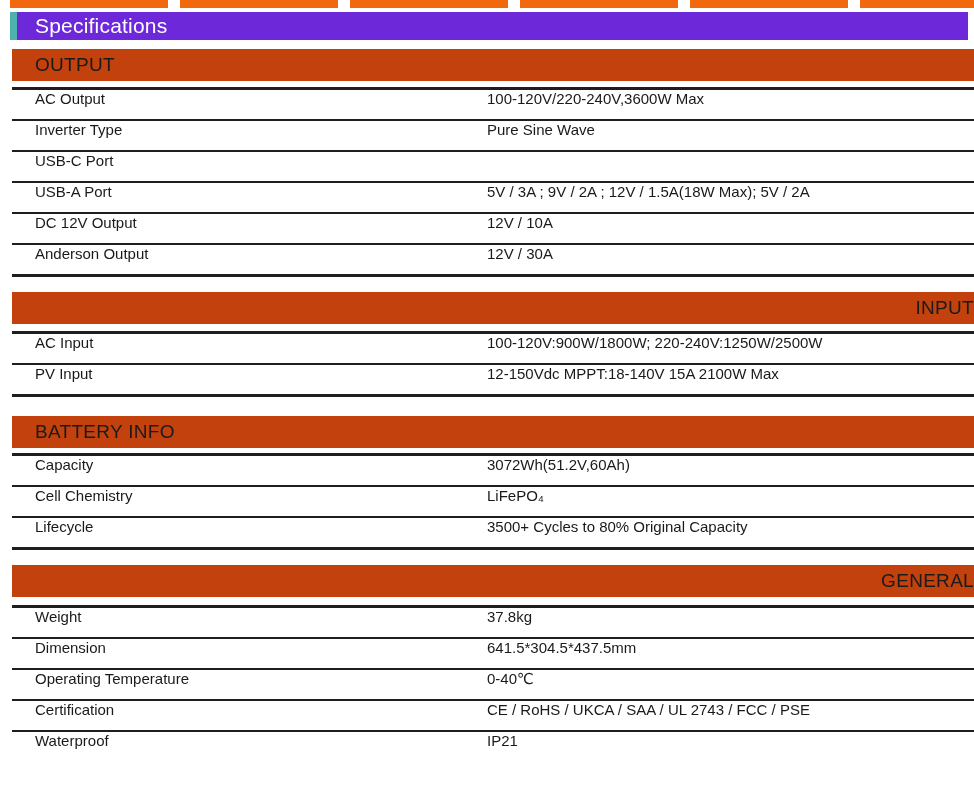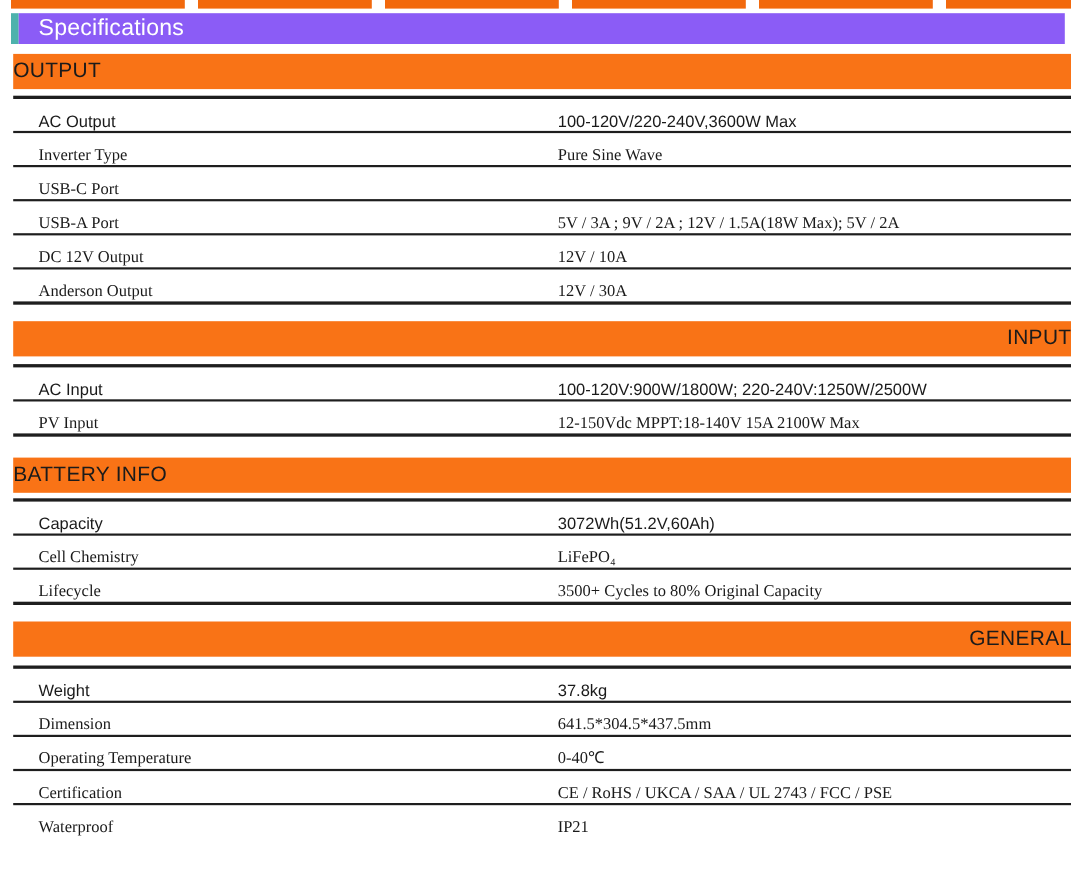--- a/index.html
+++ b/index.html
@@ -32,61 +32,60 @@
     display: flex;
     margin: 4px 0 0 10px;
     height: 28px;
   }
   .spec-header .accent {
     width: 7px;
     background: #4DB2AC;
   }
   .spec-header .title-bar {
     width: 933px;
-    background: #8b5cf6;
+    background: #6d28d9;
     color: #ffffff;
     font-size: 21px;
     line-height: 28px;
     padding-left: 18px;
     letter-spacing: 0.2px;
   }
   
   .section-bar {
     margin-left: 12px;
     height: 32px;
-    background: #f97316;
+    background: #c2410c;
     color: #1b1b1b;
     font-size: 19px;
     line-height: 32px;
+    padding-left: 23px;
     letter-spacing: 0.3px;
   }
   .section-bar.first { margin-top: 9px; }
   .section-bar.mt15 { margin-top: 15px; text-align: right; }
   .section-bar.mt19 { margin-top: 19px; }
   
   .spec-table {
     margin-left: 12px;
     border-top: 3px solid #1e1e1e;
     border-bottom: 3px solid #1e1e1e;
   }
   .spec-table.mt5 { margin-top: 5px; }
   .spec-table.mt6 { margin-top: 6px; }
   .spec-table.mt7 { margin-top: 7px; }
   .spec-table.mt8 { margin-top: 8px; }
   .spec-table.clipped { border-bottom: none; }
   .spec-row {
     display: flex;
     height: 29px;
-    align-items: flex-end;
+    align-items: flex-start;
     font-size: 15px;
-    gap: 20px;
   }
   .spec-row + .spec-row {
     border-top: 2px solid #1e1e1e;
-    font-family: Liberation Serif, serif;
   }
   .cell-label {
     box-sizing: border-box;
     padding-left: 23px;
     width: 475px;
     flex: 0 0 475px;
     white-space: nowrap;
     overflow: hidden;
   }
   .cell-value {

